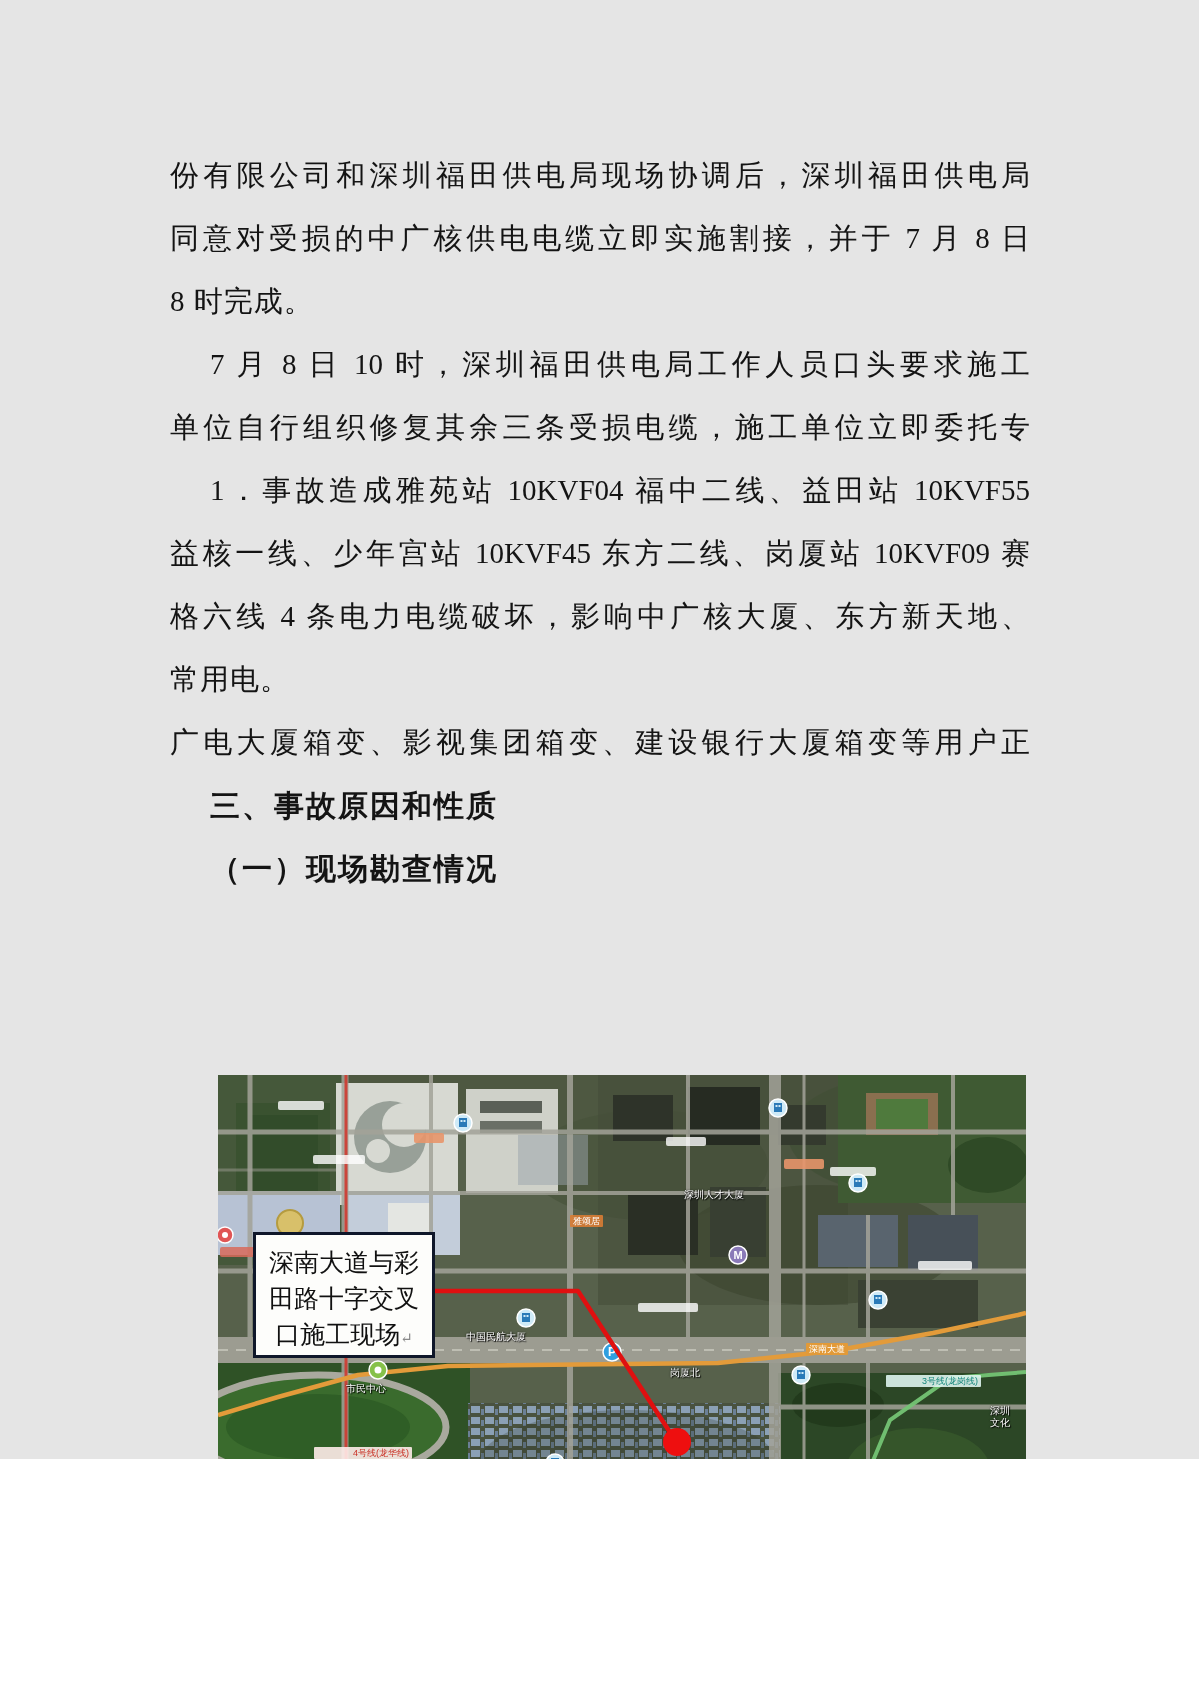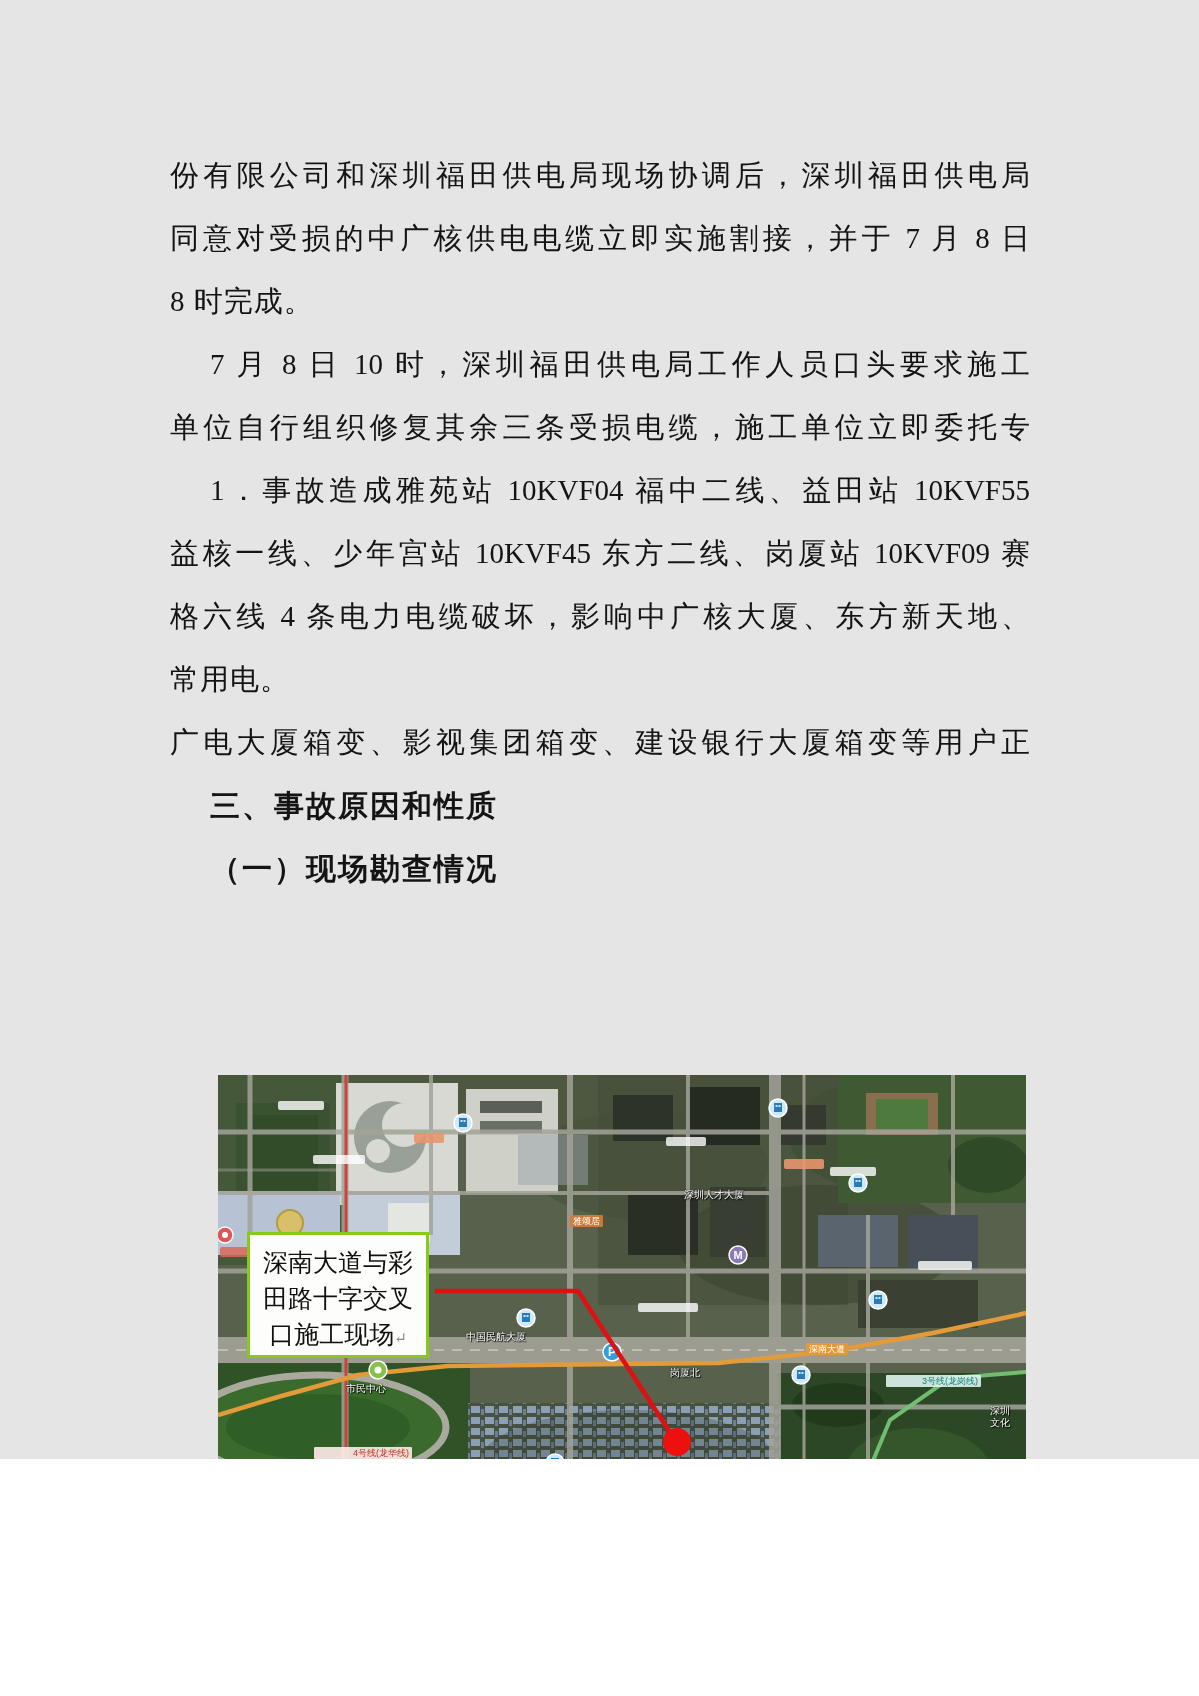--- a/index.html
+++ b/index.html
@@ -16,22 +16,22 @@
   .map{position:absolute;left:218px;top:1075px;width:808px;height:448px;overflow:hidden;background:#57614b;}
   .map svg{position:absolute;left:0;top:0;}
   .mlabel{position:absolute;font-family:"Liberation Sans","DejaVu Sans",sans-serif;font-size:10px;
           color:#ffffff;text-shadow:0 0 2px #000,1px 1px 1px #000;white-space:nowrap;line-height:11px;}
   .mbadge{position:absolute;font-family:"Liberation Sans","DejaVu Sans",sans-serif;font-size:9px;
           line-height:12px;padding:0 3px;border-radius:1px;white-space:nowrap;}
   .badge-red{color:#c92f24;background:rgba(255,236,234,.9);}
   .badge-teal{color:#14857b;background:rgba(222,244,240,.9);padding-left:36px;}
   .badge-road{color:#fff;background:#e29a38;text-shadow:none;}
   .badge-orange{color:#fff;background:rgba(216,124,52,.9);}
-  .callout{position:absolute;left:29px;top:157px;width:182px;height:126px;box-sizing:border-box;
-           border:3px solid #84cc16;background:#fdfdfb;text-align:center;padding-top:10px;
+  .callout{position:absolute;left:35px;top:157px;width:182px;height:126px;box-sizing:border-box;
+           border:3px solid #0f172a;background:#fdfdfb;text-align:center;padding-top:10px;
            font-family:"Liberation Serif","DejaVu Serif",serif;font-size:25px;line-height:36px;color:#111;}
   .callout .ret{font-size:15px;color:#8a8a8a;}
   .para-mark{position:absolute;left:1028px;top:1496px;font-size:18px;color:#777;
              font-family:"DejaVu Sans",sans-serif;}
   .page-number{position:absolute;left:12px;top:1548px;width:1199px;text-align:center;
                font-size:21px;color:#1a1a1a;font-family:"Liberation Serif","DejaVu Serif",serif;}
 </style>
 </head>
 <body>
 

